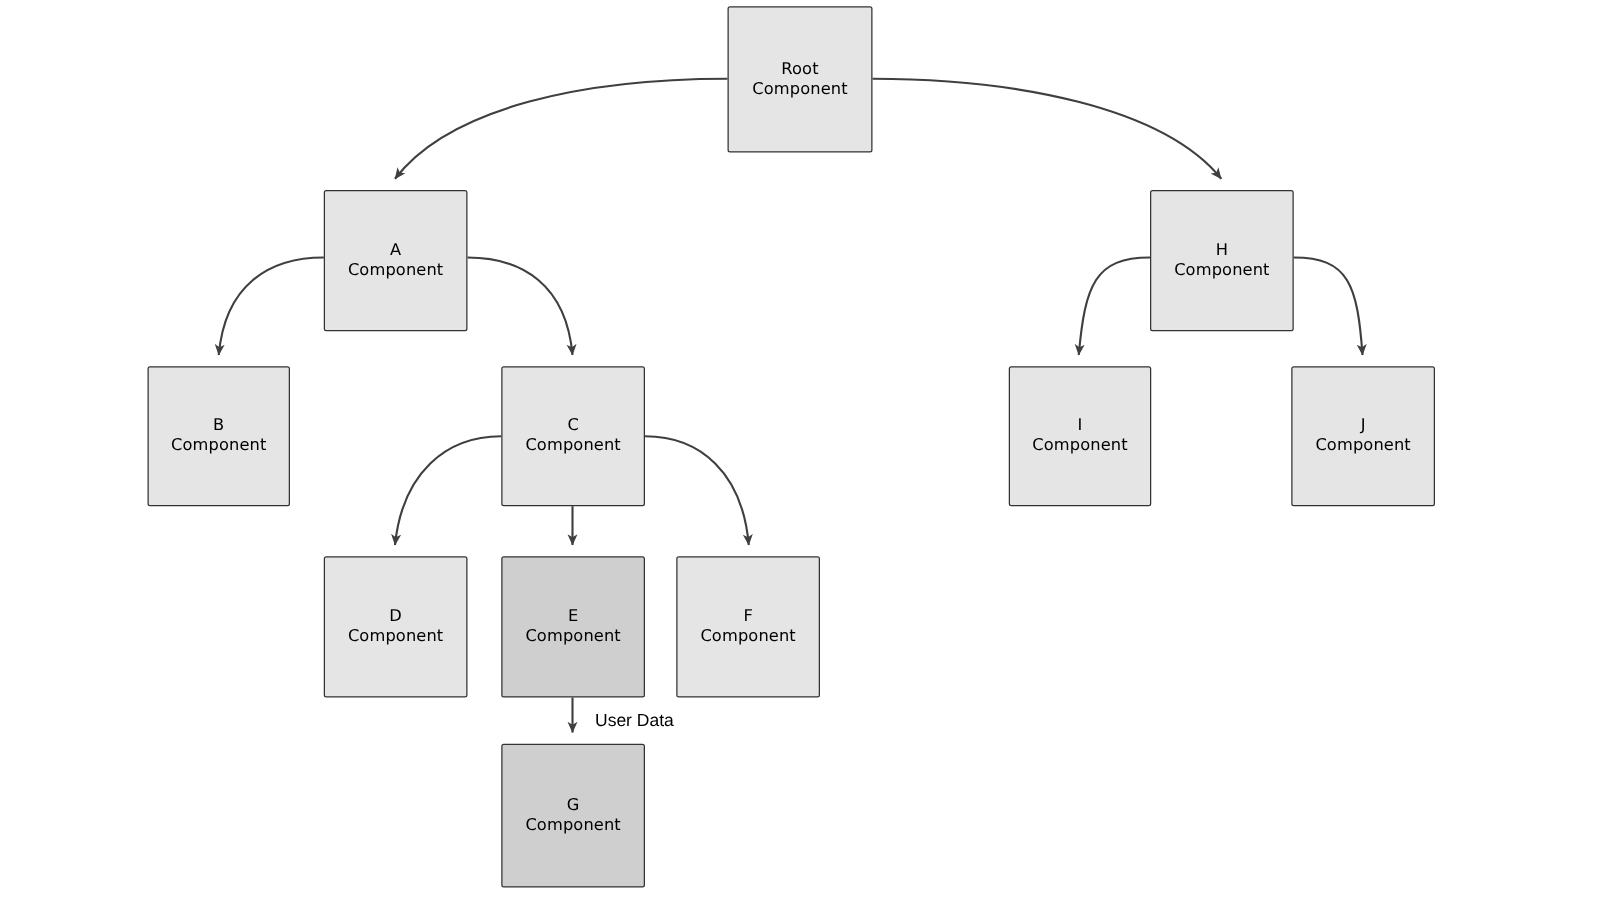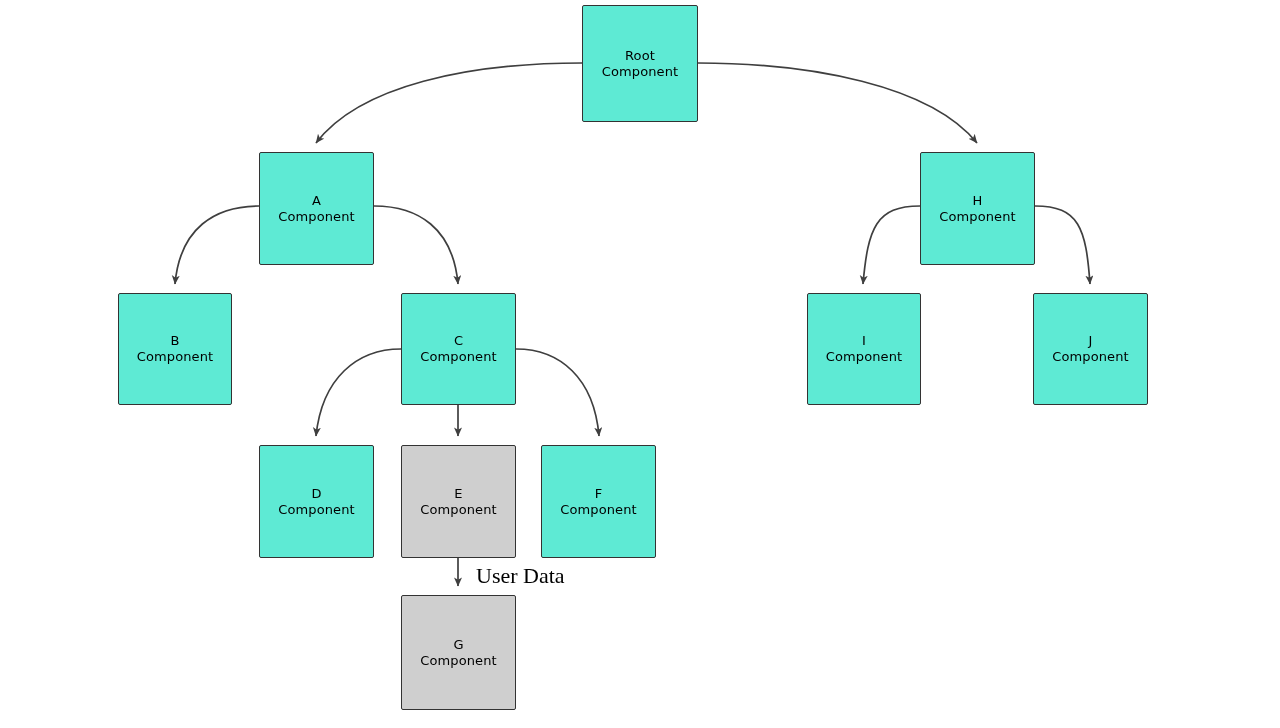--- a/index.html
+++ b/index.html
@@ -24,21 +24,21 @@
     top: 0;
     width: 1280px;
     height: 728px;
     pointer-events: none;
   }
   .node {
     position: absolute;
     box-sizing: border-box;
     border: 1.4px solid #333333;
     border-radius: 2px;
-    background: #5eead4;
+    background: #e5e5e5;
     display: flex;
     flex-direction: column;
     align-items: center;
     justify-content: center;
     font-family: "DejaVu Sans", sans-serif;
     font-size: 13px;
     line-height: 16px;
     color: #000000;
     text-align: center;
     letter-spacing: 0.1px;
@@ -46,22 +46,22 @@
   .node.shaded {
     background: #cfcfcf;
   }
   .node .line1,
   .node .line2 {
     display: block;
     white-space: nowrap;
   }
   .edge-label {
     position: absolute;
-    font-family: Liberation Serif, serif;
-    font-size: 22px;
+    font-family: Liberation Sans, sans-serif;
+    font-size: 14px;
     line-height: 24px;
     color: #000000;
     white-space: nowrap;
   }
 </style>
 </head>
 <body>
 
 <div id="canvas">
 

